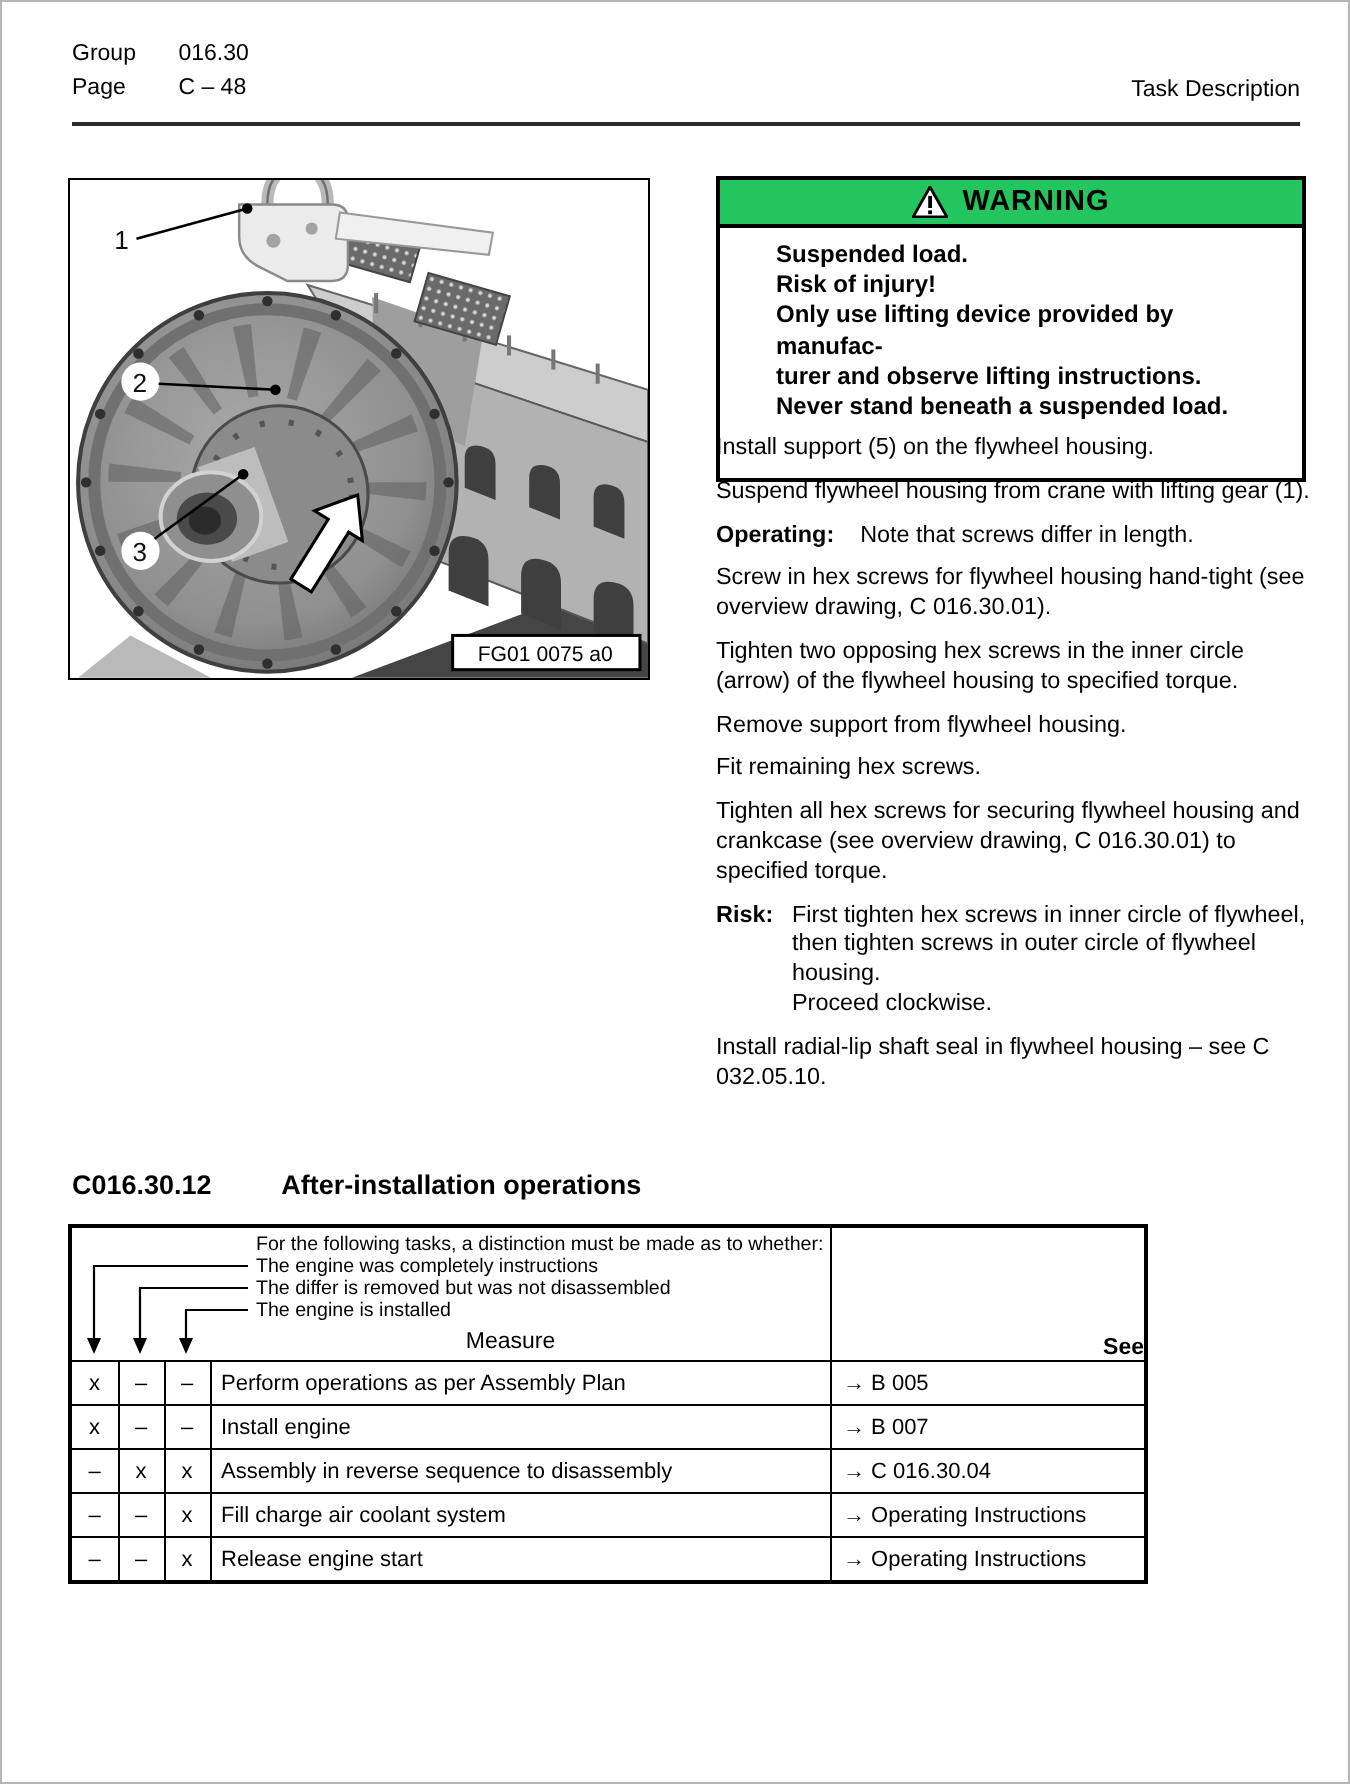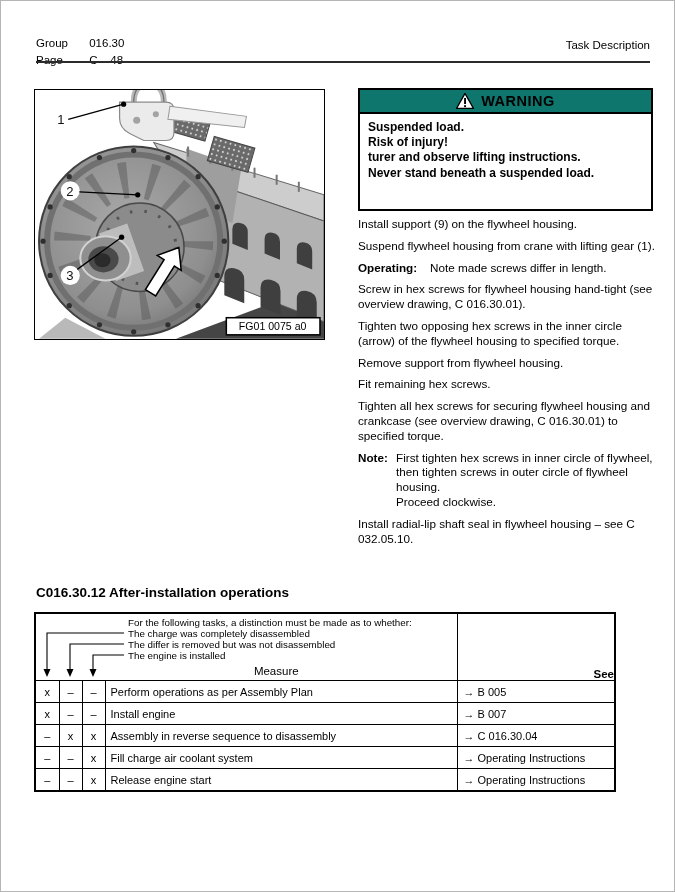--- a/index.html
+++ b/index.html
@@ -2,49 +2,49 @@
 <html><head>
 <meta charset="utf-8">
 <style>
   html,body{margin:0;padding:0;background:#fff;}
   .page{
     position:relative;width:675px;height:892px;background:#ffffff;
     font-family:"Liberation Sans", sans-serif;color:#000;overflow:hidden;
     border:1px solid #b5b5b5;box-sizing:border-box;
   }
   
-  .hdr{position:absolute;left:35px;top:34px;font-size:11.5px;line-height:17px;}
+  .hdr{position:absolute;left:35px;top:18px;font-size:11.5px;line-height:17px;}
   .hdr .lbl{display:inline-block;width:50px;}
   .hdr-right{position:absolute;right:24px;top:38px;font-size:11.5px;}
   .hdr-rule{position:absolute;left:35px;right:24px;top:60px;height:2px;background:#2b2b2b;}
   
   .figure-box{position:absolute;left:33px;top:88px;width:291px;height:251px;
     border:1.5px solid #000;box-sizing:border-box;background:#fff;}
   .figure-box svg{display:block;width:100%;height:100%;}
   
   .warning{position:absolute;left:357px;top:87px;width:295px;box-sizing:border-box;
     border:2px solid #000;background:#fff;}
   .warning-title{display:flex;align-items:center;justify-content:center;gap:7px;
     border-bottom:2px solid #000;font-weight:bold;font-size:14.5px;
     letter-spacing:.5px;padding:3px 0;}
-  .warning-body{padding:6px 8px 28px 8px;font-weight:bold;font-size:12px;line-height:15.2px;}
+  .warning-body{padding:6px 8px 28px 8px;font-weight:bold;font-size:12px;line-height:15.2px;margin-left:20px;}
   
   .instructions{position:absolute;left:357px;top:216px;width:298px;
     font-size:11.7px;line-height:14.8px;}
   .instructions p{margin:0 0 7px 0;}
   .attn b{font-weight:bold;}
   .attn .attn-text{margin-left:13px;}
   .note{display:flex;margin:0 0 7px 0;}
   .note-label{width:38px;font-weight:bold;flex:0 0 38px;}
   .note-body{flex:1;}
   
   .sec-head{position:absolute;left:35px;top:584px;font-size:13.5px;font-weight:bold;}
-  .sec-head .sec-title{}
-  
-  .tasks{position:absolute;left:33px;top:611px;width:582px;border-collapse:collapse;
+  .sec-head .sec-title{margin-left:31px;}
+  
+  .tasks{position:absolute;left:33px;top:611px;width:540px;border-collapse:collapse;
     border:2px solid #000;font-size:11px;table-layout:fixed;}
   .tasks td{border:1px solid #000;padding:0;}
   .tasks .c-mark{width:23px;text-align:center;font-size:11px;}
   .tasks .c-see{width:158px;padding-left:6px;}
   .tasks .c-measure{padding-left:5px;}
   .tasks tr.data-row td{height:21px;}
   .hdr-cell{position:relative;height:66px;vertical-align:bottom;}
   .legend{position:absolute;top:3px;left:92px;right:4px;font-size:9.8px;line-height:11px;white-space:nowrap;}
   .legend-svg{position:absolute;top:0;left:0;}
   .measure-label{text-align:center;font-weight:normal;font-size:11.5px;padding:0 0 3px 60px;}
@@ -185,47 +185,48 @@
       </g>
 
       <g>
         <rect x="190" y="226" width="93" height="17" fill="#fff" stroke="#000" stroke-width="1.5"></rect>
         <text x="236" y="238.5" text-anchor="middle" font-family="Liberation Sans, sans-serif" font-size="10.5" fill="#000">FG01 0075 a0</text>
       </g>
     </svg>
   </div>
 
   <div class="warning">
-    <div class="warning-title" style="background: #0f766e;">
+    <div class="warning-title" style="background: #22c55e;">
       <svg width="18" height="16" viewBox="0 0 18 16">
         <polygon points="9,0.5 17.5,15.5 0.5,15.5" fill="#fff" stroke="#000" stroke-width="1.4"></polygon>
         <rect x="8.1" y="5" width="1.9" height="6" fill="#000"></rect>
         <rect x="8.1" y="12.2" width="1.9" height="1.9" fill="#000"></rect>
       </svg>
       <span>WARNING</span>
     </div>
     <div class="warning-body">
       <div>Suspended load.</div>
       <div>Risk of injury!</div>
+      <div>Only use lifting device provided by manufac-</div>
       <div>turer and observe lifting instructions.</div>
       <div>Never stand beneath a suspended load.</div>
     </div>
   </div>
 
   <div class="instructions">
-    <p>Install support (9) on the flywheel housing.</p>
+    <p>Install support (5) on the flywheel housing.</p>
     <p>Suspend flywheel housing from crane with lifting gear (1).</p>
-    <p class="attn"><b>Operating:</b><span class="attn-text">Note made screws differ in length.</span></p>
+    <p class="attn"><b>Operating:</b><span class="attn-text">Note that screws differ in length.</span></p>
     <p>Screw in hex screws for flywheel housing hand-tight (see overview drawing, C 016.30.01).</p>
     <p>Tighten two opposing hex screws in the inner circle (arrow) of the flywheel housing to specified torque.</p>
     <p>Remove support from flywheel housing.</p>
     <p>Fit remaining hex screws.</p>
     <p>Tighten all hex screws for securing flywheel housing and crankcase (see overview drawing, C 016.30.01) to specified torque.</p>
     <div class="note">
-      <div class="note-label">Note:</div>
+      <div class="note-label">Risk:</div>
       <div class="note-body">
         <div>First tighten hex screws in inner circle of flywheel, then tighten screws in outer circle of flywheel housing.</div>
         <div>Proceed clockwise.</div>
       </div>
     </div>
     <p>Install radial-lip shaft seal in flywheel housing – see C 032.05.10.</p>
   </div>
 
   <div class="sec-head">
     <span>C016.30.12</span>
@@ -250,21 +251,21 @@
             <polyline points="88,41 57,41 57,56"></polyline>
           </g>
           <g fill="#000">
             <polygon points="7.5,55 14.5,55 11,63"></polygon>
             <polygon points="30.5,55 37.5,55 34,63"></polygon>
             <polygon points="53.5,55 60.5,55 57,63"></polygon>
           </g>
         </svg>
         <div class="legend">
           <div>For the following tasks, a distinction must be made as to whether:</div>
-          <div>The charge was completely disassembled</div>
+          <div>The engine was completely instructions</div>
           <div>The differ is removed but was not disassembled</div>
           <div>The engine is installed</div>
         </div>
         <div class="measure-label">Measure</div>
       </td>
       <td class="see-label">See</td>
     </tr>
     <tr class="data-row">
       <td class="c-mark">x</td>
       <td class="c-mark">–</td>

